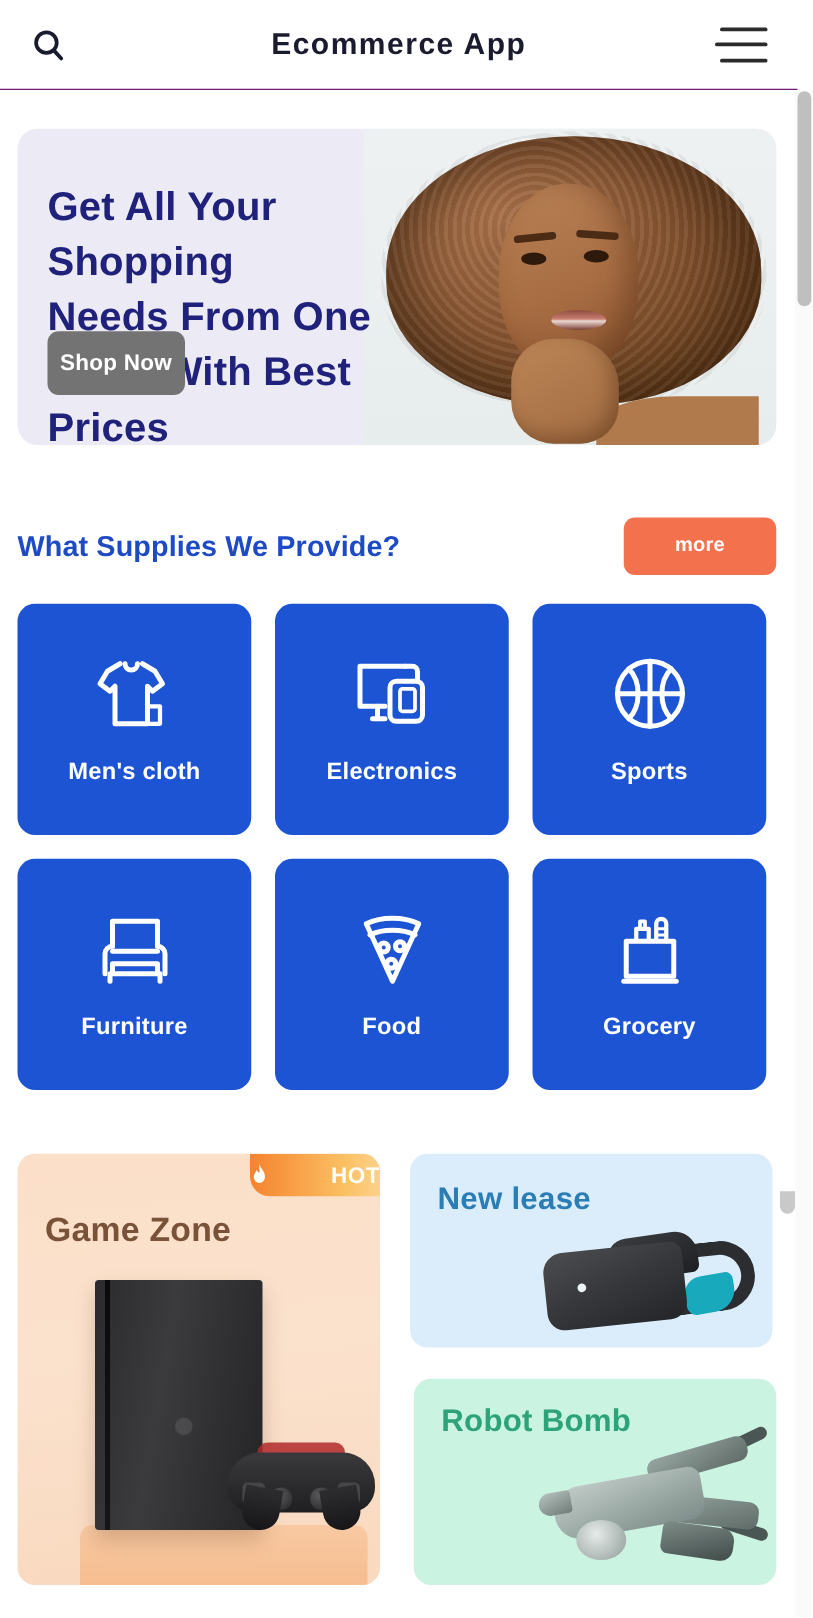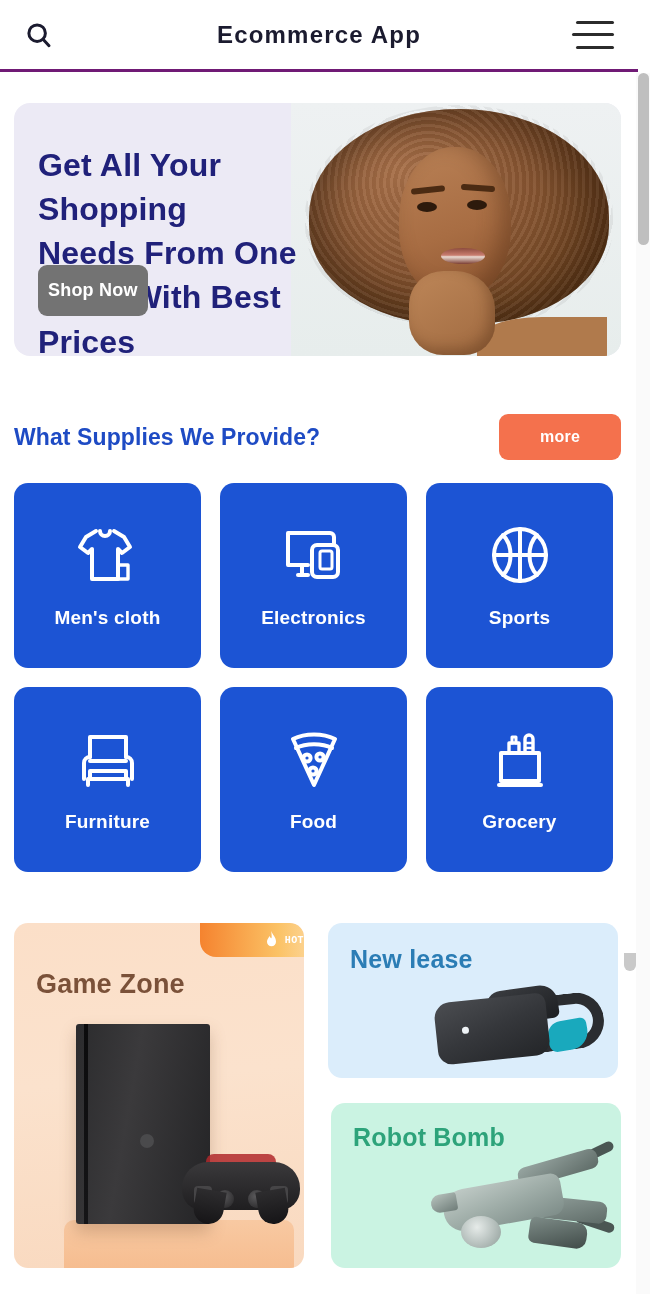--- a/index.html
+++ b/index.html
@@ -8,21 +8,21 @@
     background:#ffffff;
     font-family:"Liberation Sans", sans-serif;
     overflow:hidden;
   }
   .phone { position:relative; width:650px; height:1294px; background:#fff; overflow:hidden; }
 
   
   .header {
     position:absolute; left:0; top:0; width:638px; height:72px;
     background:#ffffff;
-    border-bottom:3px solid #701a75;
+    border-bottom:1px solid #701a75;
     display:flex; align-items:center; justify-content:space-between;
     padding:0 24px;
     z-index:5;
   }
   .search-icon { width:30px; height:30px; display:block; }
   .app-title {
     position:absolute; left:0; right:0; text-align:center;
     font-size:24px; font-weight:bold; color:#1b1b2f; letter-spacing:1.2px;
     pointer-events:none;
   }
@@ -126,22 +126,22 @@
 
   .game-card {
     position:absolute; left:0; top:0; width:290px; height:345px;
     border-radius:14px; overflow:hidden;
     background:linear-gradient(175deg,#fbdfc8 0%,#fbe2cd 45%,#f9d9bf 100%);
   }
   .hot-badge {
     position:absolute; right:0; top:0; width:104px; height:34px;
     background:linear-gradient(90deg,#f5832f 0%,#fbc265 75%,#fcd18c 100%);
     border-radius:0 14px 0 16px;
-    display:flex; align-items:center; justify-content:flex-end; gap:6px;
-    color:#ffffff; font-size:10px; font-weight:bold; letter-spacing:.4px;font-family:Liberation Mono, monospace;
+    display:flex; align-items:center; justify-content:space-between; gap:6px;
+    color:#ffffff; font-size:18px; font-weight:bold; letter-spacing:.4px;
   }
   .flame { width:15px; height:18px; display:block; }
   .game-title {
     position:absolute; left:22px; top:46px;
     font-size:27px; font-weight:bold; color:#7a5139; letter-spacing:.2px;
   }
   .pedestal {
     position:absolute; left:50px; bottom:0; width:230px; height:48px;
     background:linear-gradient(180deg,#f8c9a2 0%,#f6bd90 100%);
     border-radius:10px 10px 0 0;

